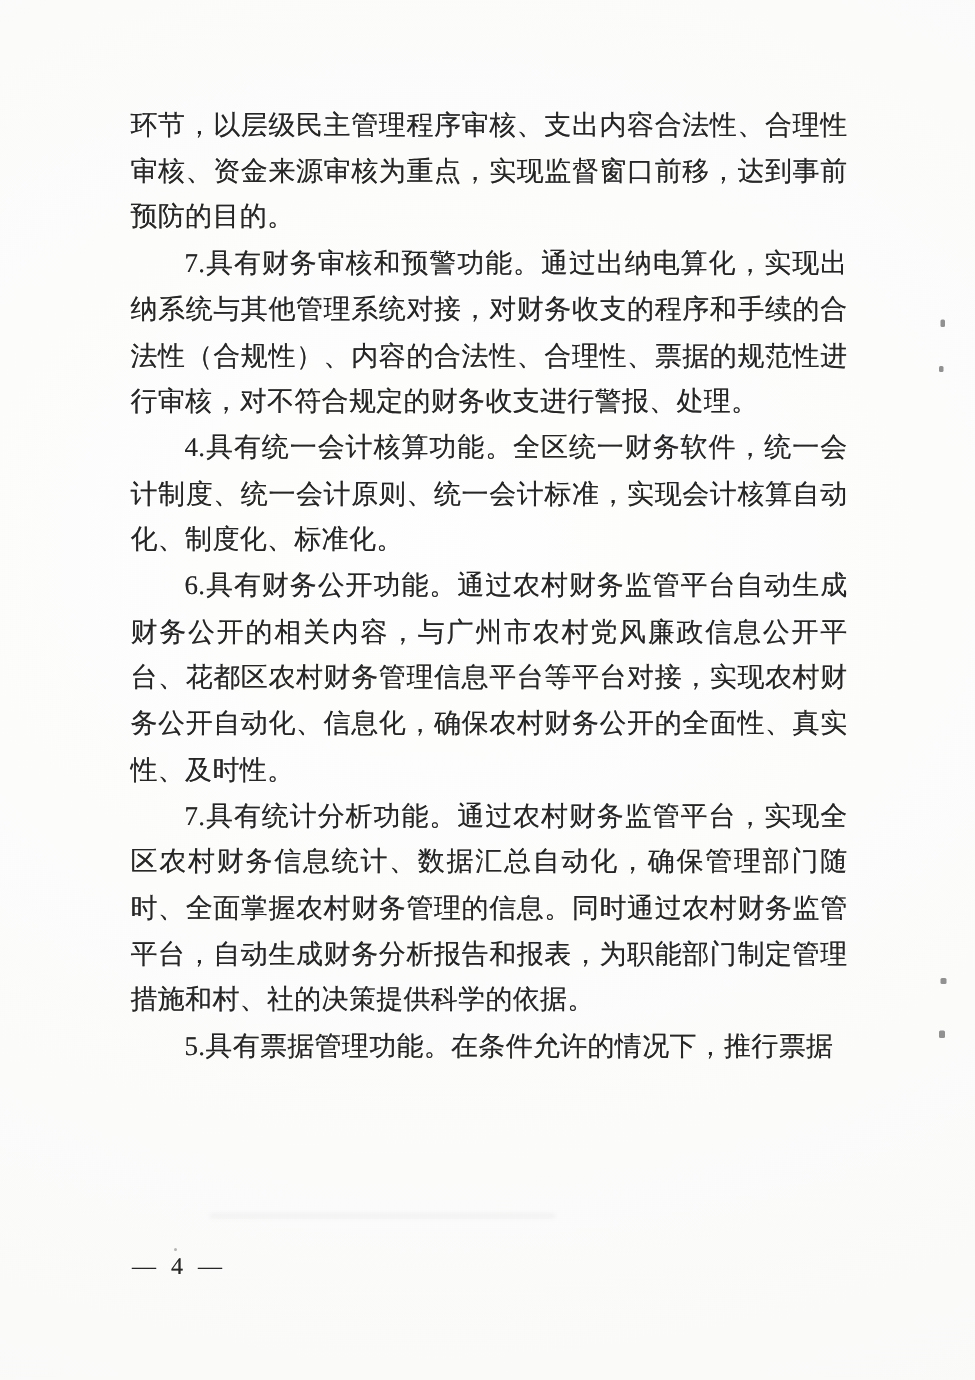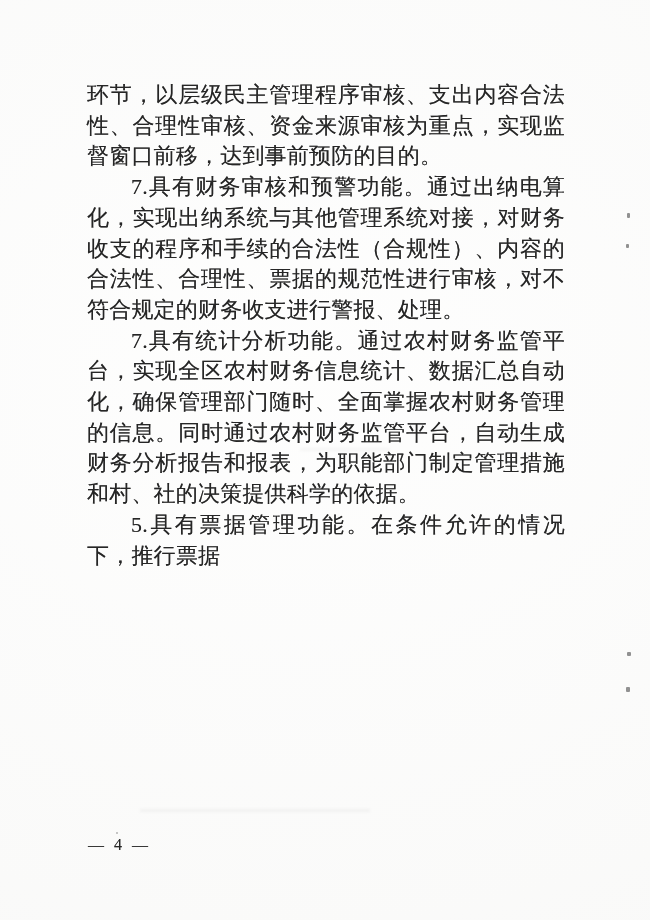--- a/index.html
+++ b/index.html
@@ -15,24 +15,24 @@
     font-family:"Liberation Serif","DejaVu Serif",serif;
   }
   .page{
     position:absolute;inset:0;
     background:
       radial-gradient(ellipse 900px 700px at 45% 40%, rgba(255,255,255,.6), rgba(0,0,0,0.012)),
       var(--paper);
   }
   .content{
     position:absolute;
-    left:87px;top:80px;
+    left:87px;top:68px;
     width:478px;
     color:var(--ink);
-    font-size:22px;
+    font-size:18px;
     line-height:30.7px;
     text-align:justify;
     letter-spacing:0.2px;
   }
   .content p{
     margin:0;
     
     text-shadow:0 0 .4px rgba(30,30,30,.55);
   }
   .content p.indent{ text-indent:2em; }
@@ -65,20 +65,22 @@
   .smudge.m2{left:300px;top:448px;width:90px;height:3px;opacity:.07;}
 </style>
 </head>
 <body>
 
 <div class="page">
 
   <div class="content">
     <p>环节，以层级民主管理程序审核、支出内容合法性、合理性审核、资金来源审核为重点，实现监督窗口前移，达到事前预防的目的。</p>
     <p class="indent">7.具有财务审核和预警功能。通过出纳电算化，实现出纳系统与其他管理系统对接，对财务收支的程序和手续的合法性（合规性）、内容的合法性、合理性、票据的规范性进行审核，对不符合规定的财务收支进行警报、处理。</p>
+    <p class="indent">4.具有统一会计核算功能。全区统一财务软件，统一会计制度、统一会计原则、统一会计标准，实现会计核算自动化、制度化、标准化。</p>
+    <p class="indent">6.具有财务公开功能。通过农村财务监管平台自动生成财务公开的相关内容，与广州市农村党风廉政信息公开平台、花都区农村财务管理信息平台等平台对接，实现农村财务公开自动化、信息化，确保农村财务公开的全面性、真实性、及时性。</p>
     <p class="indent">7.具有统计分析功能。通过农村财务监管平台，实现全区农村财务信息统计、数据汇总自动化，确保管理部门随时、全面掌握农村财务管理的信息。同时通过农村财务监管平台，自动生成财务分析报告和报表，为职能部门制定管理措施和村、社的决策提供科学的依据。</p>
     <p class="indent">5.具有票据管理功能。在条件允许的情况下，推行票据</p>
   </div>
 
   <div class="page-number">— 4 —</div>
 
   <div class="speck s1"></div>
   <div class="speck s2"></div>
   <div class="speck s3"></div>
   <div class="speck s4"></div>

